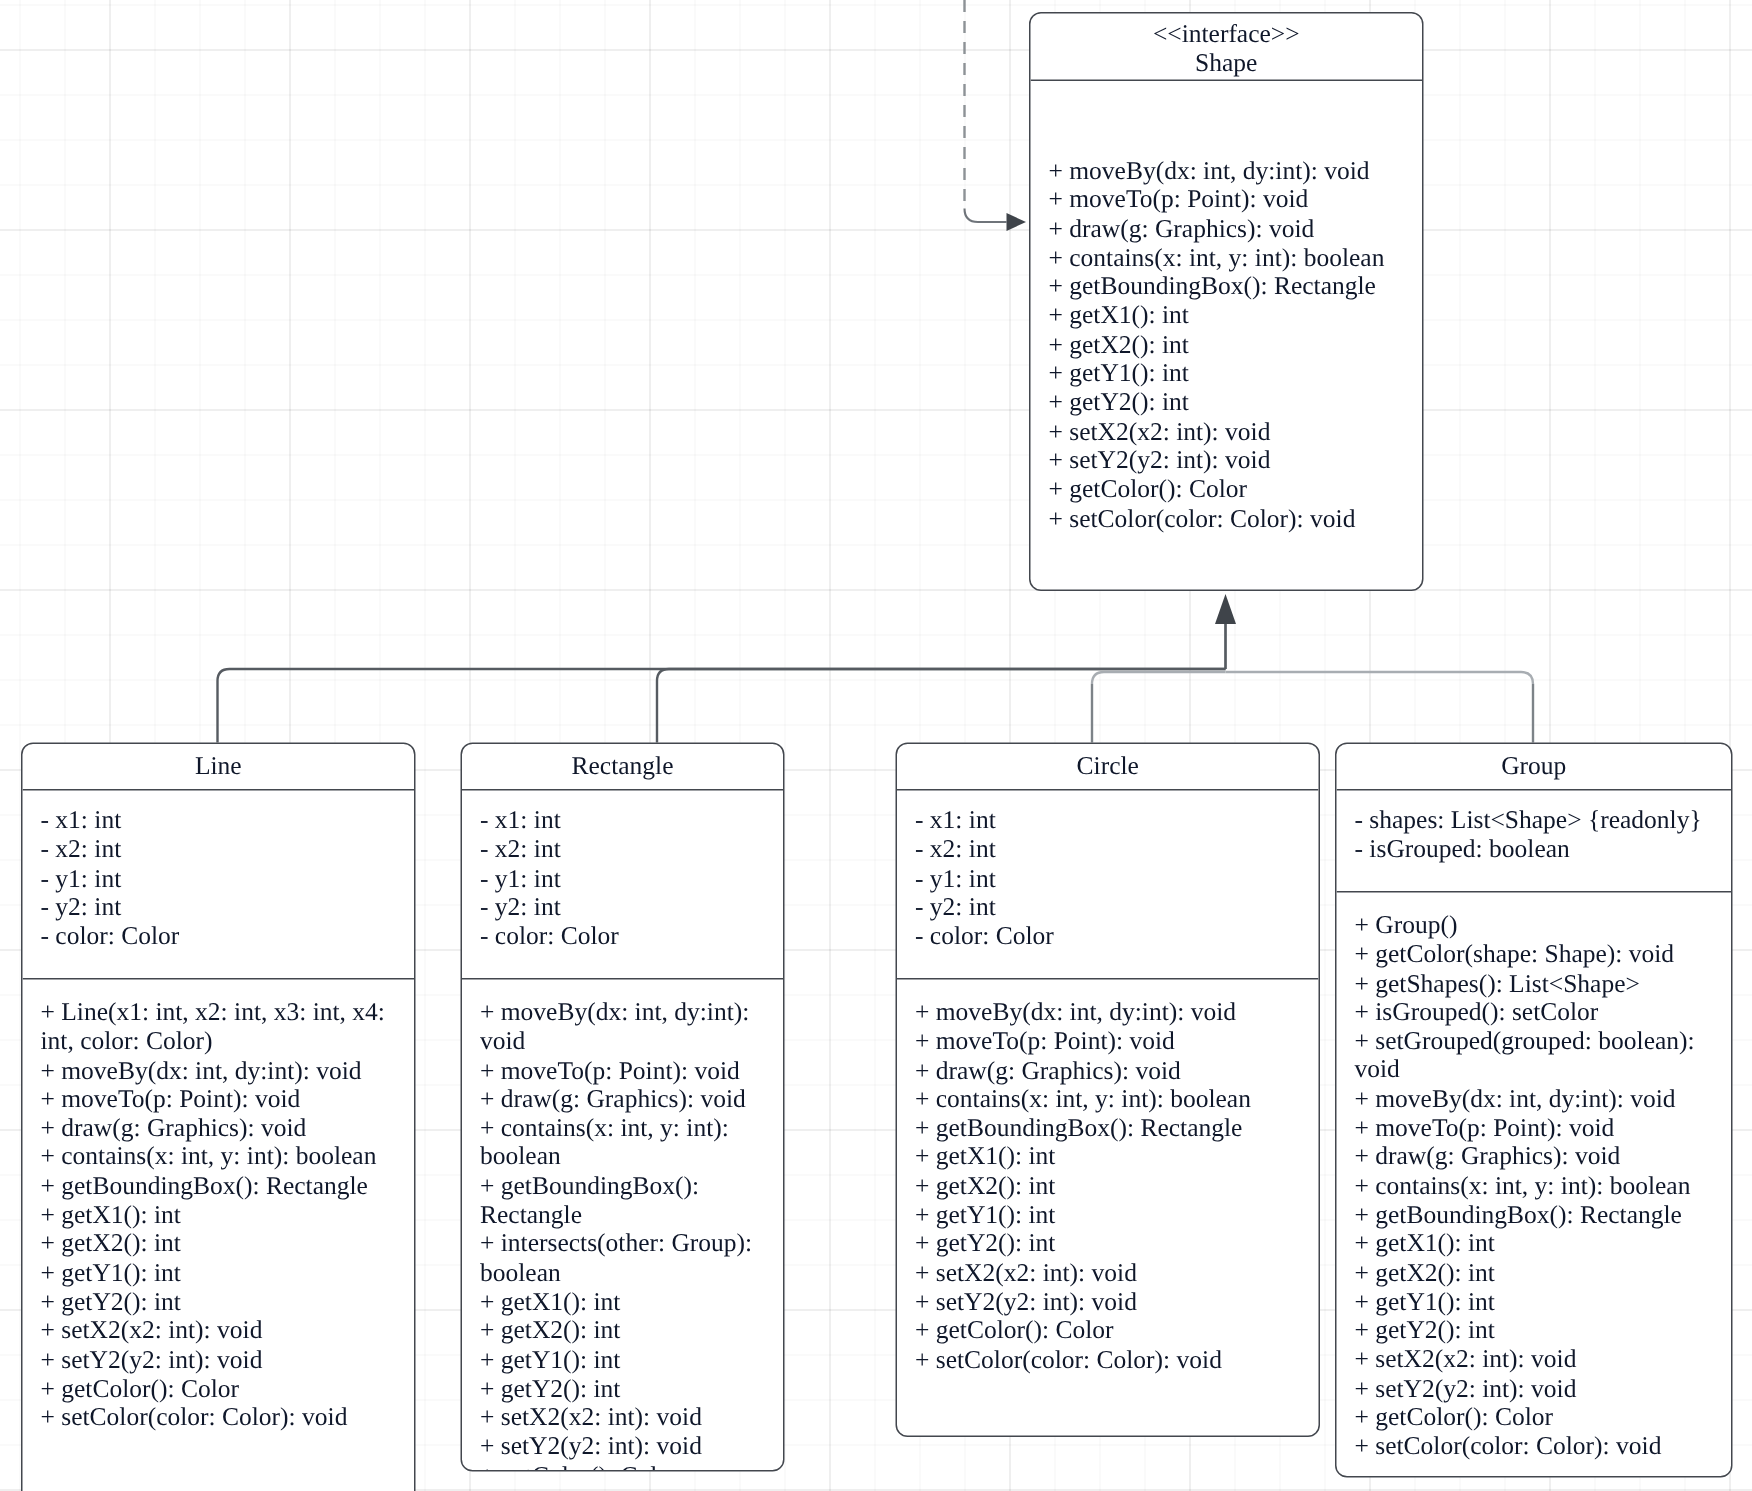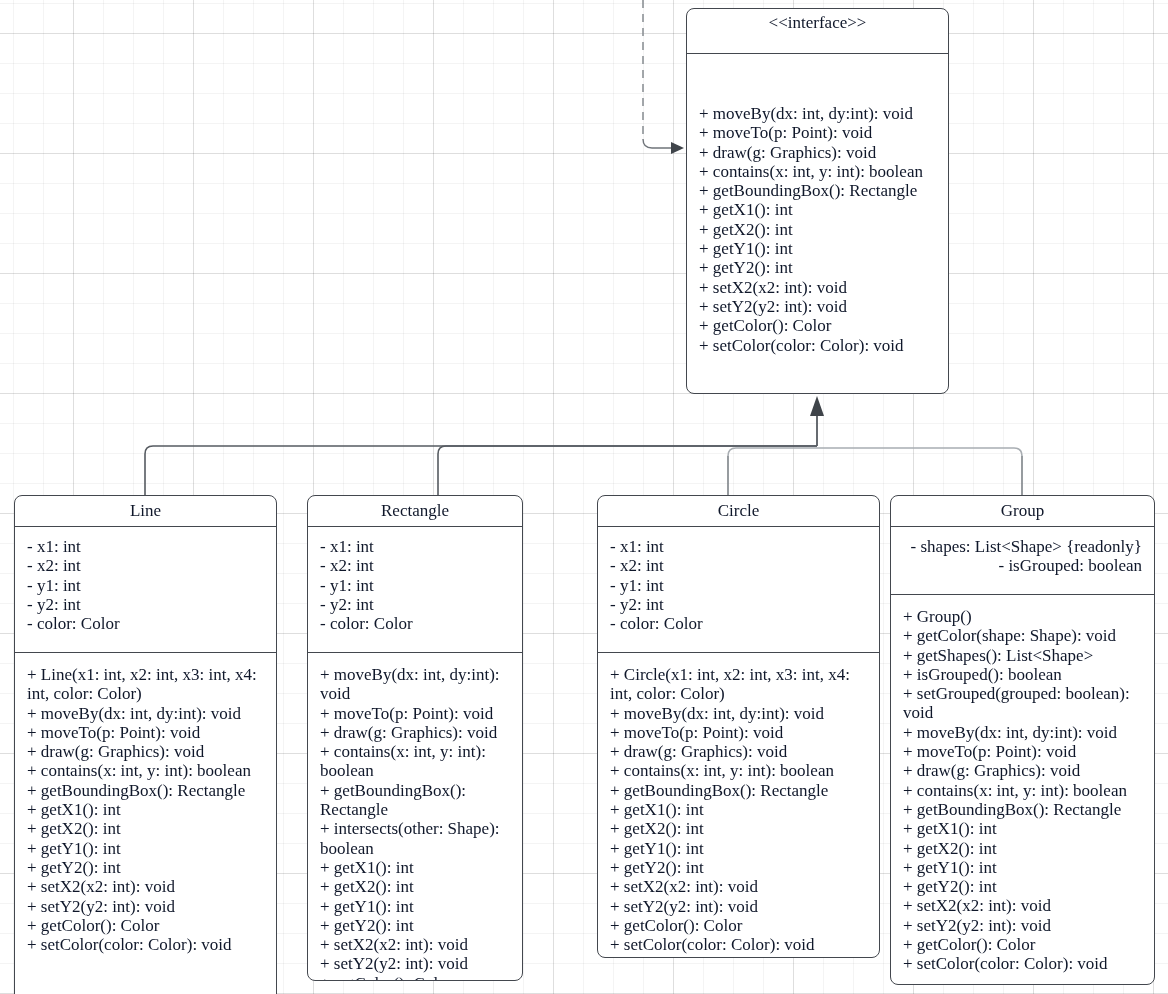--- a/index.html
+++ b/index.html
@@ -38,21 +38,21 @@
     height:31px;
   }
   .title-2line{height:45px;line-height:19px;padding-top:4px;}
   .uml-attrs{
     box-sizing:border-box;
     padding:10px 12px 0;
     border-bottom:1.5px solid #43474e;
     line-height:19.3px;
   }
   .attrs-std{height:126px;}
-  .attrs-group{height:68px;text-align:right;}
+  .attrs-group{height:68px;}
   .uml-methods{
     box-sizing:border-box;
     padding:12px 12px 0;
     line-height:19.3px;
   }
   .shape-methods{padding-top:50px;}
   .member-line{white-space:normal;}
 </style>
 </head>
 <body>
@@ -83,20 +83,21 @@
     </g>
     <g>
       <path d="M 817 446 V 414" fill="none" stroke="#565b61" stroke-width="1.8"></path>
       <polygon points="817,396 810,416 824,416" fill="#3f444a"></polygon>
     </g>
   </svg>
 
   <div class="uml-box" style="left:686px;top:8px;width:263px;height:386px">
     <div class="uml-title title-2line">
       <div>&lt;&lt;interface&gt;&gt;</div>
+      <div>Shape</div>
     </div>
     <div class="uml-methods shape-methods">
         <div class="member-line">+ moveBy(dx: int, dy:int): void</div>
         <div class="member-line">+ moveTo(p: Point): void</div>
         <div class="member-line">+ draw(g: Graphics): void</div>
         <div class="member-line">+ contains(x: int, y: int): boolean</div>
         <div class="member-line">+ getBoundingBox(): Rectangle</div>
         <div class="member-line">+ getX1(): int</div>
         <div class="member-line">+ getX2(): int</div>
         <div class="member-line">+ getY1(): int</div>
@@ -143,21 +144,21 @@
         <div class="member-line">- y1: int</div>
         <div class="member-line">- y2: int</div>
         <div class="member-line">- color: Color</div>
       </div>
     <div class="uml-methods">
         <div class="member-line">+ moveBy(dx: int, dy:int): void</div>
         <div class="member-line">+ moveTo(p: Point): void</div>
         <div class="member-line">+ draw(g: Graphics): void</div>
         <div class="member-line">+ contains(x: int, y: int): boolean</div>
         <div class="member-line">+ getBoundingBox(): Rectangle</div>
-        <div class="member-line">+ intersects(other: Shape): boolean</div>
+        <div class="member-line">+ intersects(other: Group): boolean</div>
         <div class="member-line">+ getX1(): int</div>
         <div class="member-line">+ getX2(): int</div>
         <div class="member-line">+ getY1(): int</div>
         <div class="member-line">+ getY2(): int</div>
         <div class="member-line">+ setX2(x2: int): void</div>
         <div class="member-line">+ setY2(y2: int): void</div>
         <div class="member-line">+ getColor(): Color</div>
         <div class="member-line">+ setColor(color: Color): void</div>
       </div>
   </div>
@@ -165,21 +166,20 @@
   <div class="uml-box" style="left:597px;top:495px;width:283px;height:463px">
     <div class="uml-title">Circle</div>
     <div class="uml-attrs attrs-std">
         <div class="member-line">- x1: int</div>
         <div class="member-line">- x2: int</div>
         <div class="member-line">- y1: int</div>
         <div class="member-line">- y2: int</div>
         <div class="member-line">- color: Color</div>
       </div>
     <div class="uml-methods">
-        <div class="member-line">+ Circle(x1: int, x2: int, x3: int, x4: int, color: Color)</div>
         <div class="member-line">+ moveBy(dx: int, dy:int): void</div>
         <div class="member-line">+ moveTo(p: Point): void</div>
         <div class="member-line">+ draw(g: Graphics): void</div>
         <div class="member-line">+ contains(x: int, y: int): boolean</div>
         <div class="member-line">+ getBoundingBox(): Rectangle</div>
         <div class="member-line">+ getX1(): int</div>
         <div class="member-line">+ getX2(): int</div>
         <div class="member-line">+ getY1(): int</div>
         <div class="member-line">+ getY2(): int</div>
         <div class="member-line">+ setX2(x2: int): void</div>
@@ -192,21 +192,21 @@
   <div class="uml-box" style="left:890px;top:495px;width:265px;height:490px">
     <div class="uml-title">Group</div>
     <div class="uml-attrs attrs-group">
         <div class="member-line">- shapes: List&lt;Shape&gt; {readonly}</div>
         <div class="member-line">- isGrouped: boolean</div>
       </div>
     <div class="uml-methods">
         <div class="member-line">+ Group()</div>
         <div class="member-line">+ getColor(shape: Shape): void</div>
         <div class="member-line">+ getShapes(): List&lt;Shape&gt;</div>
-        <div class="member-line">+ isGrouped(): boolean</div>
+        <div class="member-line">+ isGrouped(): setColor</div>
         <div class="member-line">+ setGrouped(grouped: boolean): void</div>
         <div class="member-line">+ moveBy(dx: int, dy:int): void</div>
         <div class="member-line">+ moveTo(p: Point): void</div>
         <div class="member-line">+ draw(g: Graphics): void</div>
         <div class="member-line">+ contains(x: int, y: int): boolean</div>
         <div class="member-line">+ getBoundingBox(): Rectangle</div>
         <div class="member-line">+ getX1(): int</div>
         <div class="member-line">+ getX2(): int</div>
         <div class="member-line">+ getY1(): int</div>
         <div class="member-line">+ getY2(): int</div>

